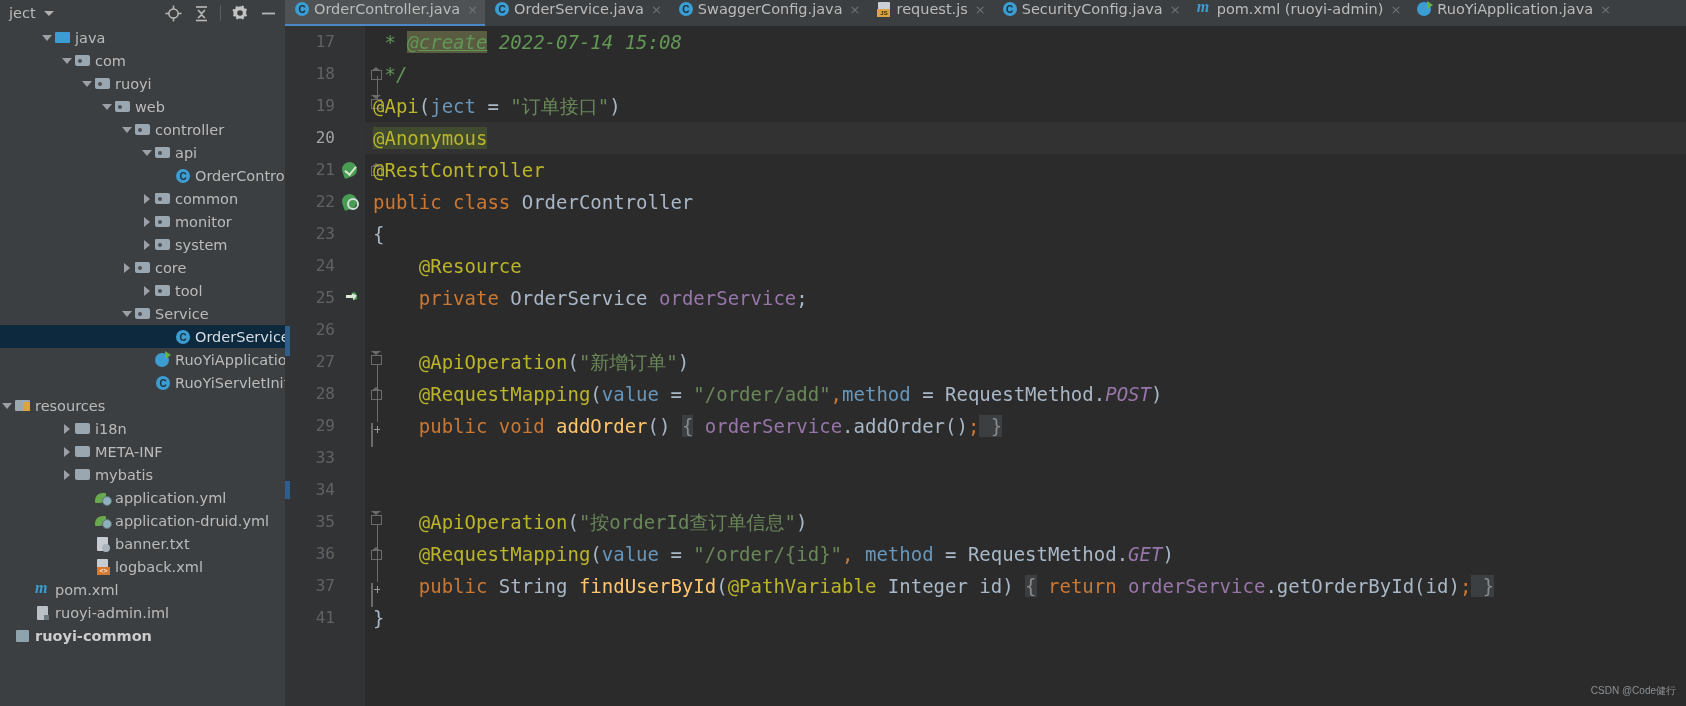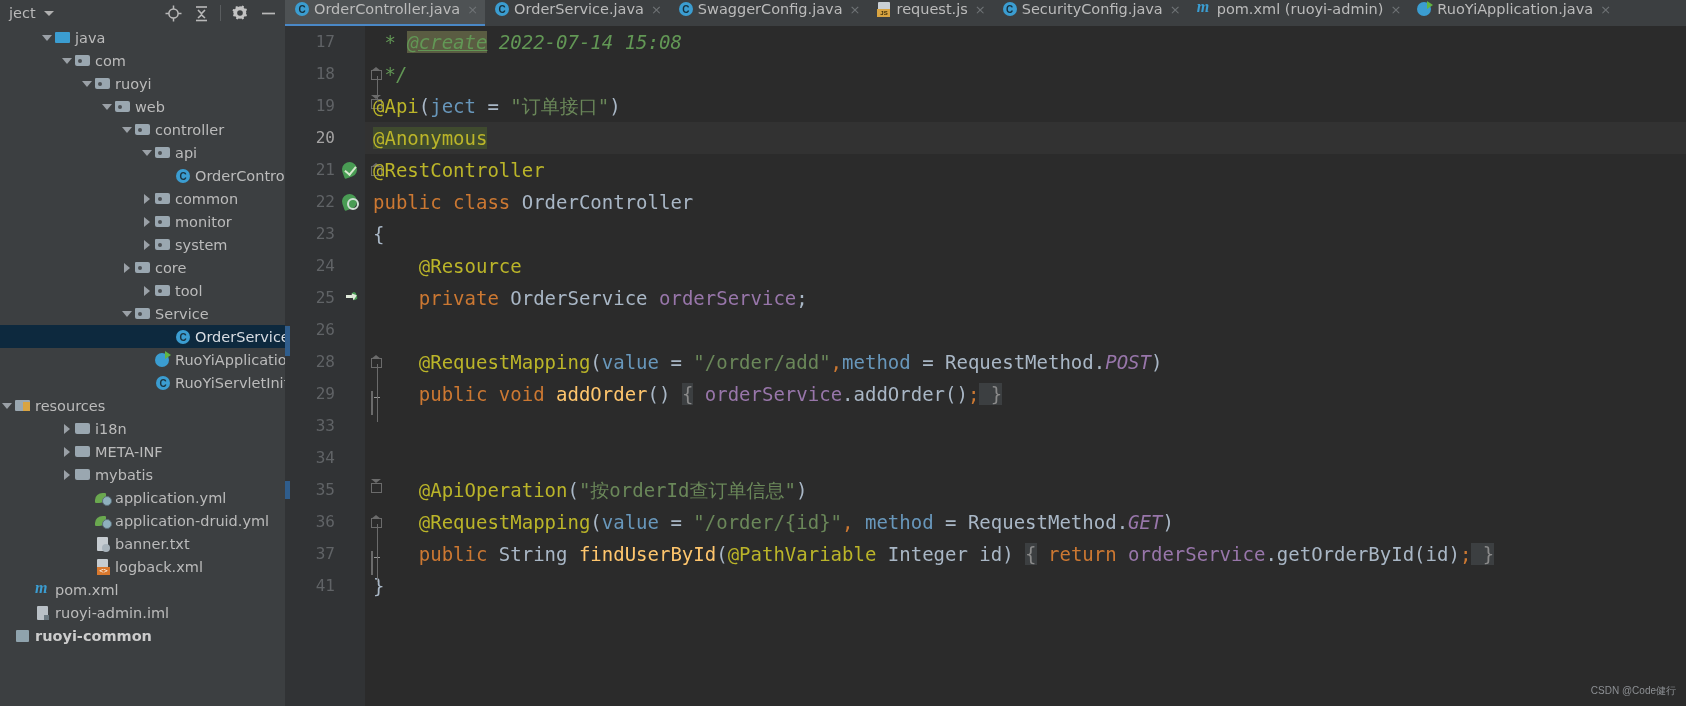--- a/index.html
+++ b/index.html
@@ -561,20 +561,21 @@
           <div class="cline"><span class="lnum">17</span><span class="ctext"><span class="t-cmt"> * </span><span class="t-cmtTag">@create</span><span class="t-cmt"> 2022-07-14 15:08</span></span></div>
           <div class="cline"><span class="lnum">18</span><span class="fold fold-home"></span><span class="ctext"><span class="t-cmt"> */</span></span></div>
           <div class="cline"><span class="lnum">19</span><span class="fold fold-vend"></span><span class="ctext"><span class="t-ann">@Api</span><span class="t-def">(</span><span class="t-num">ject</span><span class="t-def"> = </span><span class="t-str">"订单接口"</span><span class="t-def">)</span></span></div>
           <div class="cline"><div class="line-hl"></div><span class="lnum cur">20</span><span class="ctext"><span class="t-ann hl-ann">@Anonymous</span></span></div>
           <div class="cline"><span class="lnum">21</span><span class="gico g-impl g-check"></span><span class="fold fold-home"></span><span class="ctext"><span class="t-ann">@RestController</span></span></div>
           <div class="cline"><span class="lnum">22</span><span class="gico g-impl g-bean"></span><span class="ctext"><span class="t-kw">public </span><span class="t-kw">class </span><span class="t-cls">OrderController</span></span></div>
           <div class="cline"><span class="lnum">23</span><span class="ctext"><span class="t-def">{</span></span></div>
           <div class="cline"><span class="lnum">24</span><span class="ctext"><span class="t-ann">    @Resource</span></span></div>
           <div class="cline"><span class="lnum">25</span><span class="gico g-impl g-arrow g-arrow2"></span><span class="ctext"><span class="t-def">    </span><span class="t-kw">private </span><span class="t-cls">OrderService </span><span class="t-fld">orderService</span><span class="t-def">;</span></span></div>
           <div class="cline"><span class="lnum">26</span><span class="ctext"></span></div>
+          <div class="cline"><span class="lnum">27</span><span class="fold fold-vend"></span><span class="ctext"><span class="t-ann">    @ApiOperation</span><span class="t-def">(</span><span class="t-str">"新增订单"</span><span class="t-def">)</span></span></div>
           <div class="cline"><span class="lnum">28</span><span class="fold fold-home"></span><span class="ctext"><span class="t-ann">    @RequestMapping</span><span class="t-def">(</span><span class="t-num">value</span><span class="t-def"> = </span><span class="t-str">"/order/add"</span><span class="t-kw">,</span><span class="t-num">method</span><span class="t-def"> = </span><span class="t-def">RequestMethod.</span><span class="t-static">POST</span><span class="t-def">)</span></span></div>
           <div class="cline"><span class="lnum">29</span><span class="fold fold-plus"></span><span class="ctext"><span class="t-def">    </span><span class="t-kw">public </span><span class="t-kw">void </span><span class="t-meth">addOrder</span><span class="t-def">() </span><span class="t-def fold-brace">{</span><span class="t-def"> </span><span class="t-fld">orderService</span><span class="t-def">.</span><span class="t-def">addOrder</span><span class="t-def">()</span><span class="t-kw">;</span><span class="t-def fold-brace"> }</span></span></div>
           <div class="cline"><span class="lnum">33</span><span class="ctext"></span></div>
           <div class="cline"><span class="lnum">34</span><span class="ctext"></span></div>
           <div class="cline"><span class="lnum">35</span><span class="fold fold-vend"></span><span class="ctext"><span class="t-ann">    @ApiOperation</span><span class="t-def">(</span><span class="t-str">"按orderId查订单信息"</span><span class="t-def">)</span></span></div>
           <div class="cline"><span class="lnum">36</span><span class="fold fold-home"></span><span class="ctext"><span class="t-ann">    @RequestMapping</span><span class="t-def">(</span><span class="t-num">value</span><span class="t-def"> = </span><span class="t-str">"/order/{id}"</span><span class="t-kw">,</span><span class="t-def"> </span><span class="t-num">method</span><span class="t-def"> = </span><span class="t-def">RequestMethod.</span><span class="t-static">GET</span><span class="t-def">)</span></span></div>
           <div class="cline"><span class="lnum">37</span><span class="fold fold-plus"></span><span class="ctext"><span class="t-def">    </span><span class="t-kw">public </span><span class="t-def">String </span><span class="t-meth">findUserById</span><span class="t-def">(</span><span class="t-ann">@PathVariable</span><span class="t-def"> Integer </span><span class="t-def">id</span><span class="t-def">) </span><span class="t-def fold-brace">{</span><span class="t-def"> </span><span class="t-kw">return </span><span class="t-fld">orderService</span><span class="t-def">.</span><span class="t-def">getOrderById</span><span class="t-def">(</span><span class="t-def">id</span><span class="t-def">)</span><span class="t-kw">;</span><span class="t-def fold-brace"> }</span></span></div>
           <div class="cline"><span class="lnum">41</span><span class="ctext"><span class="t-def">}</span></span></div>
         </div>
       <div id="watermark">CSDN @Code健行</div>

